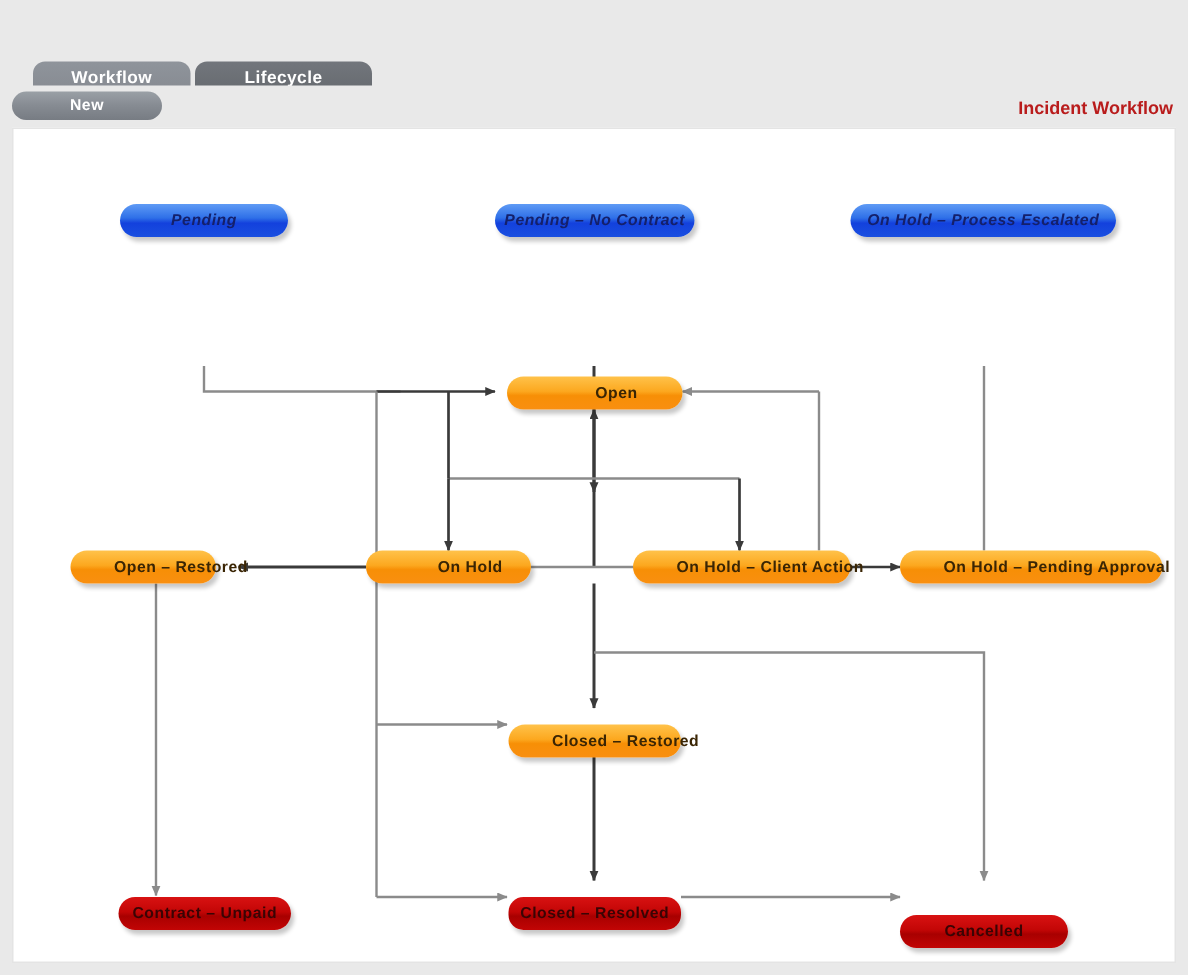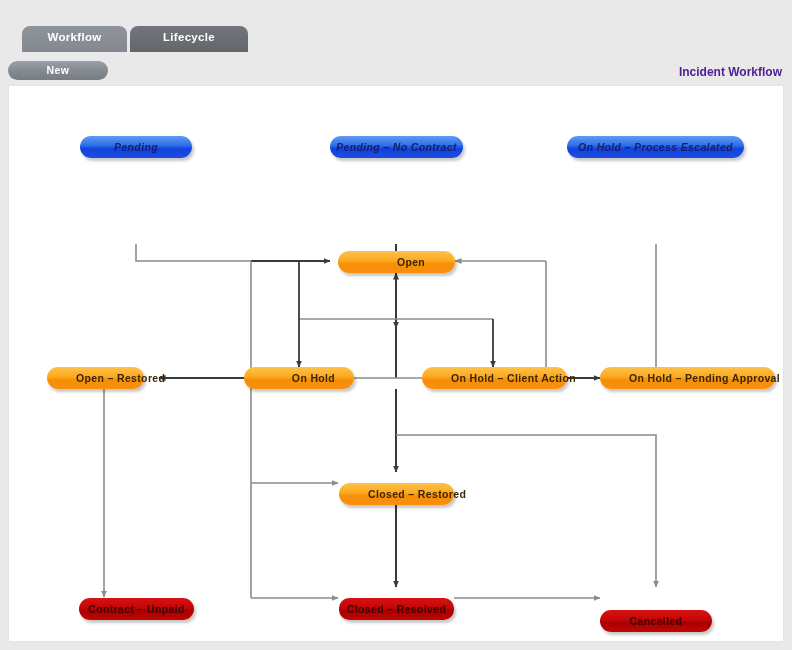--- a/index.html
+++ b/index.html
@@ -45,21 +45,21 @@
   
   .tabstrip {
     position: absolute;
     left: 0; top: 26px;
     width: 792px;
     height: 30px;
     background: #e9e9e9;
   }
   .tab {
     position: absolute;
-    top: 0;
+    top: 15px;
     height: 26px;
     border-radius: 8px 8px 0 0;
     box-sizing: border-box;
     text-align: center;
     cursor: pointer;
   }
   .tab span {
     display: block;
     margin-top: 5px;
     font-size: 11.5px;
@@ -111,21 +111,21 @@
     font-weight: bold;
     color: #ffffff;
     letter-spacing: 0.4px;
   }
   .wf-caption {
     position: absolute;
     right: 10px;
     top: 8px;
     font-size: 12px;
     font-weight: bold;
-    color: #4c1d95;
+    color: #b91c1c;
     white-space: nowrap;
   }
 
   
   .canvas-wrap {
     position: absolute;
     left: 8px; top: 85px;
     width: 776px;
     height: 557px;
     background: #ffffff;

